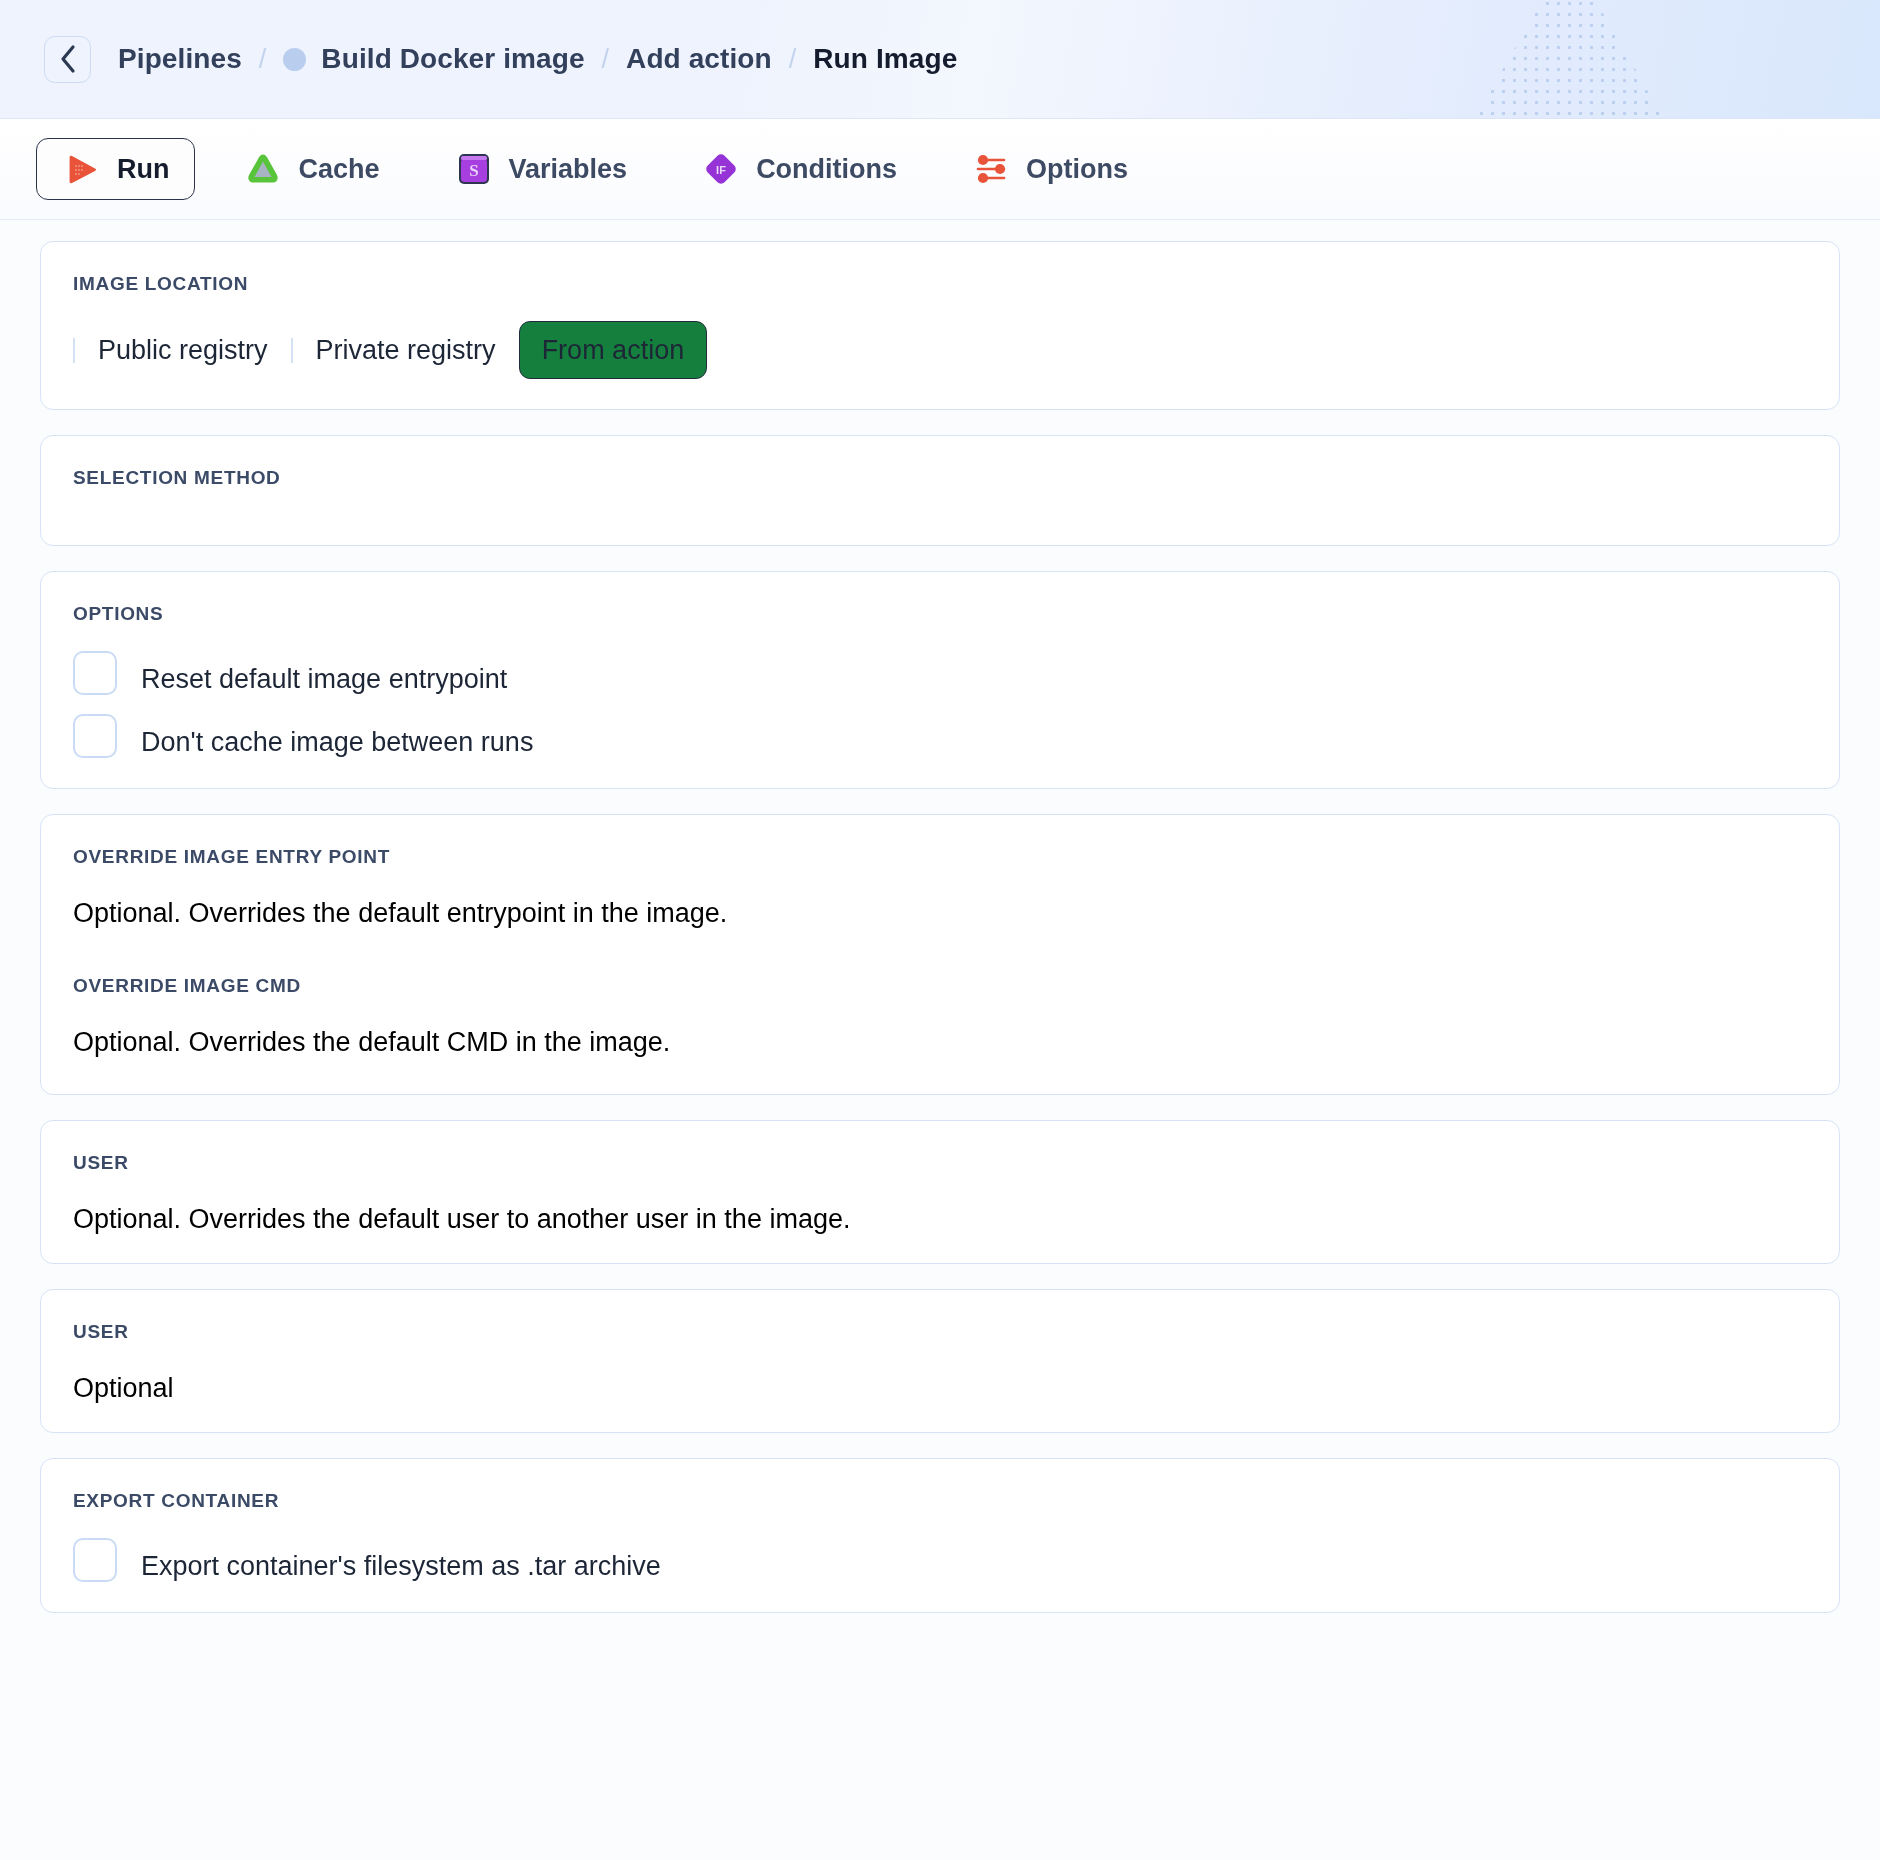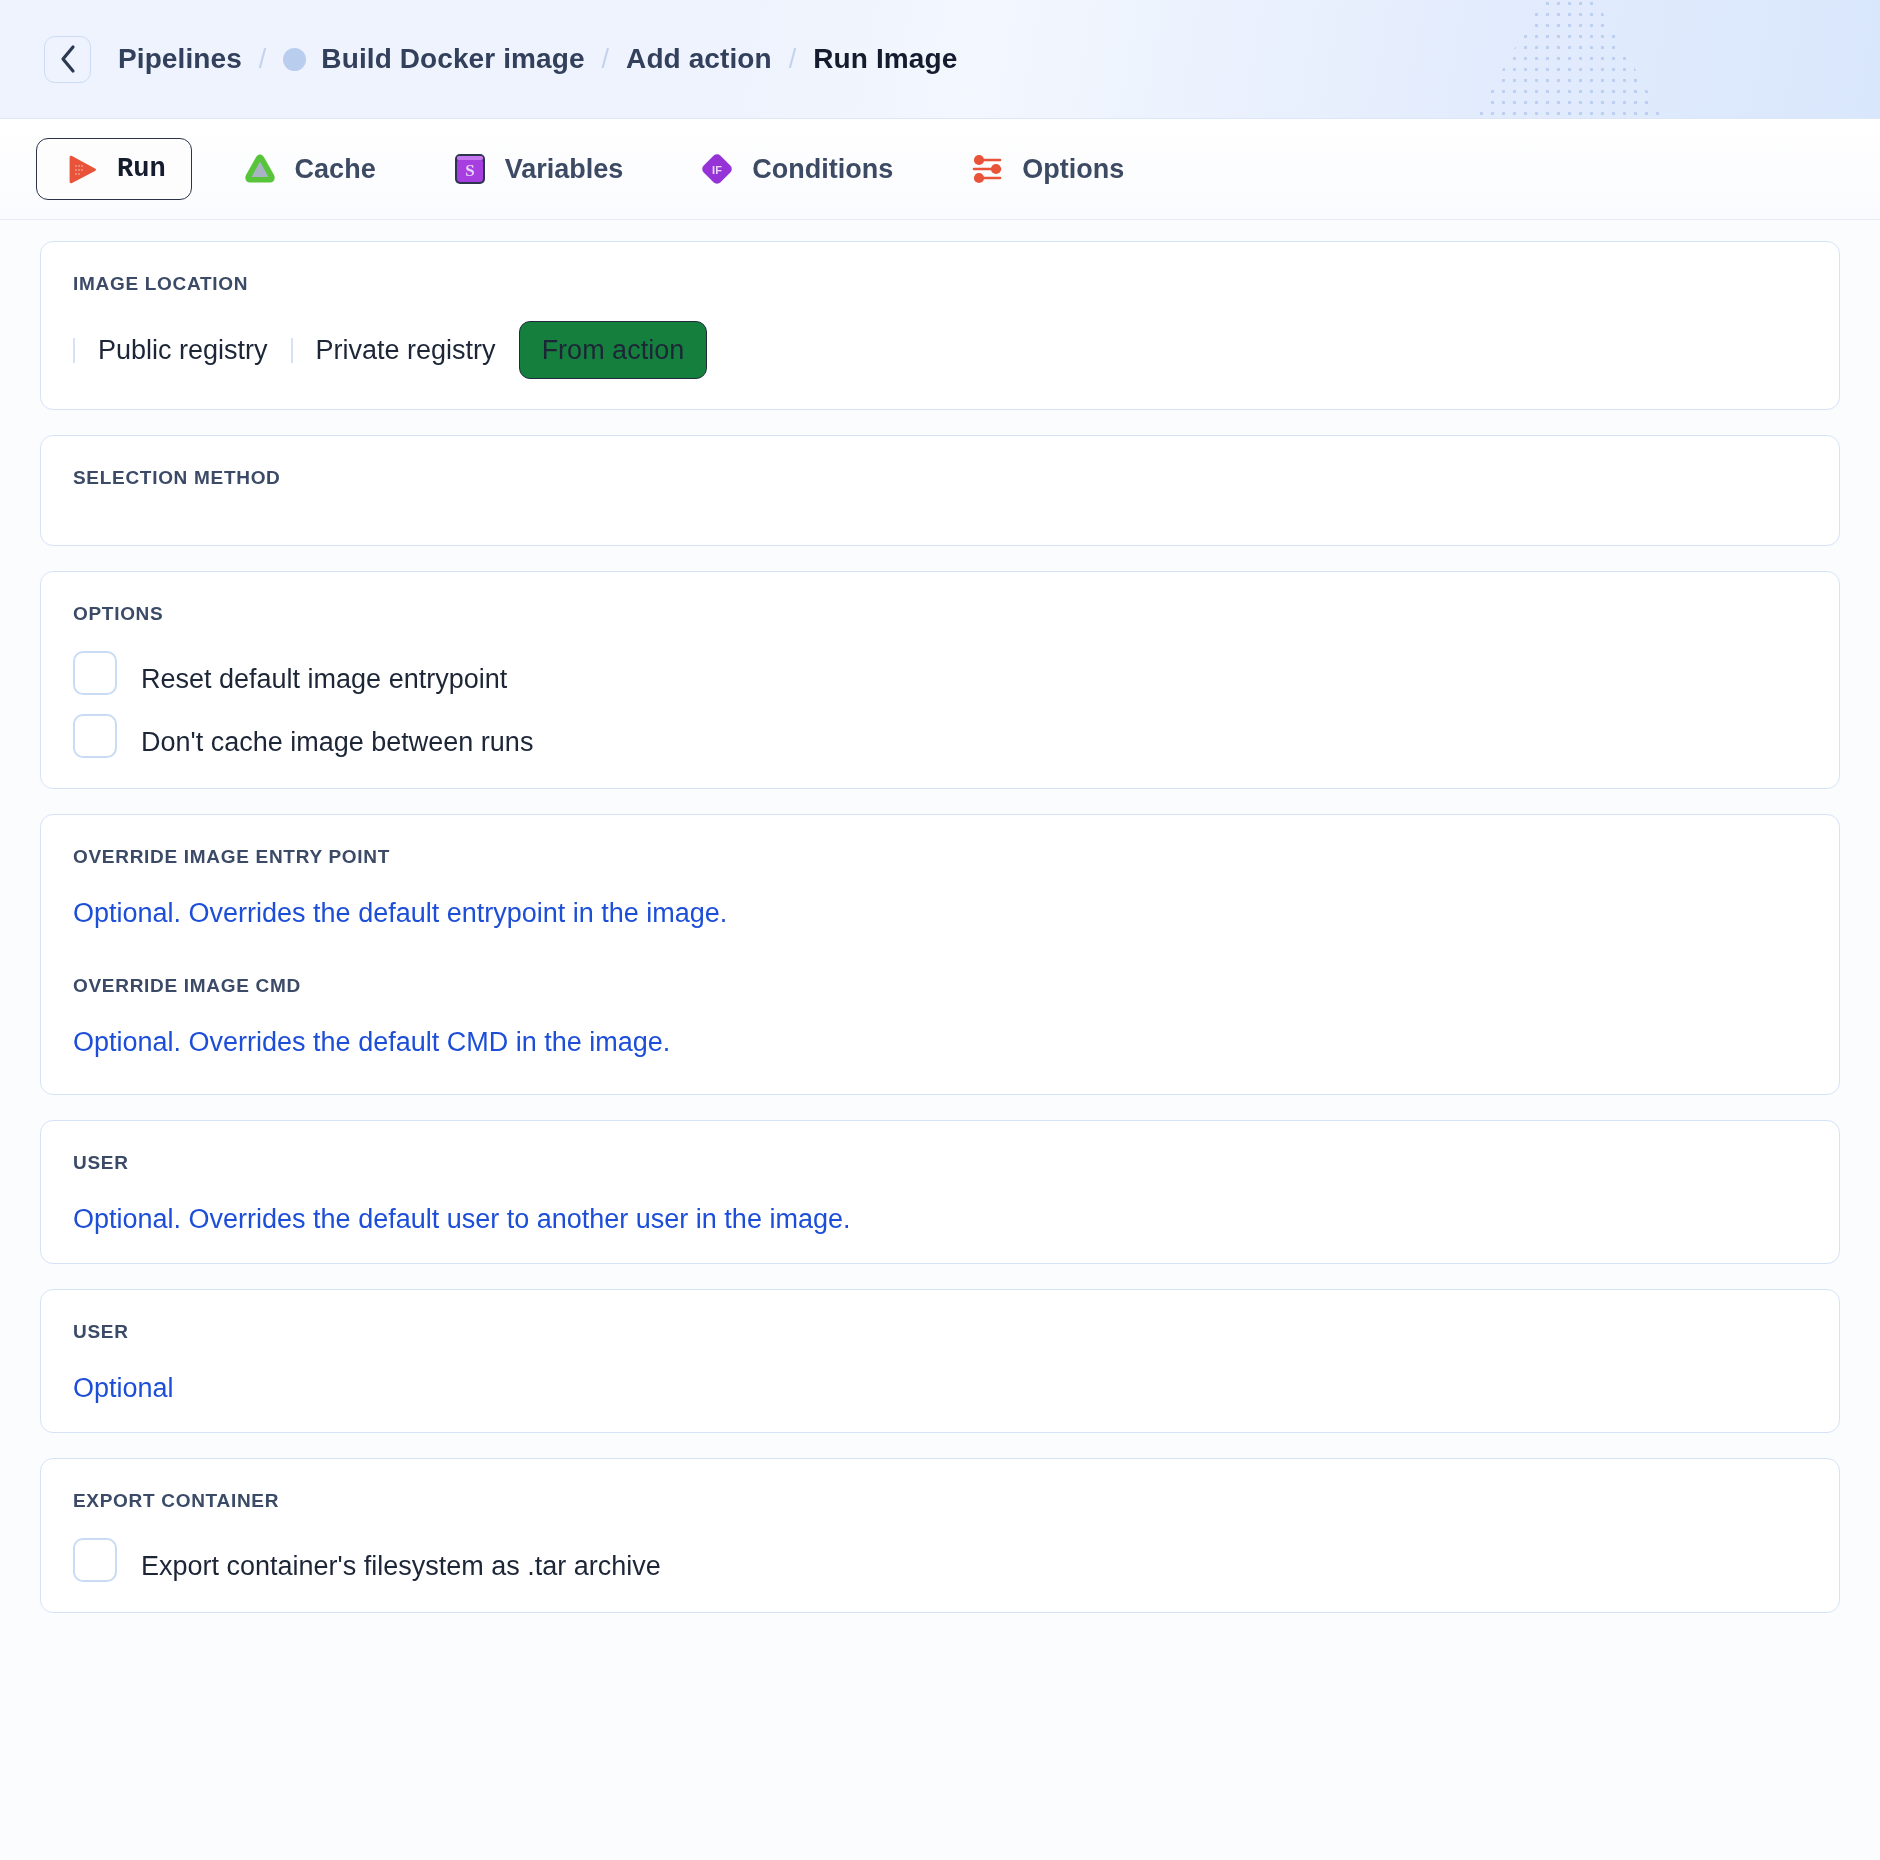--- a/index.html
+++ b/index.html
@@ -97,21 +97,20 @@
     gap: 15px;
     padding: 0 25px;
     height: 62px;
     border-radius: 12px;
     border: 1.5px solid transparent;
     background: transparent;
   }
   .tab.active {
     border-color: #2b3448;
     background: #fdfdfe;
-    font-family: Liberation Mono, monospace;
   }
   .tab-label {
     font-size: 27px;
     font-weight: 700;
     color: #3d4a63;
     white-space: nowrap;
   }
   .tab.active .tab-label { color: #141c2e; }
   .tab-icon { width: 40px; height: 40px; flex: none; display: flex; align-items: center; justify-content: center; }
   .tab-icon svg { display: block; }
@@ -179,21 +178,21 @@
     flex: none;
   }
   .check-label {
     font-size: 27px;
     color: #1d2637;
   }
 
   
   .field-placeholder {
     font-size: 27px;
-    color: #1d4ed8;
+    color: #000000;
     padding: 4px 0 6px 0;
     min-height: 40px;
   }
 
   .pad-sm { padding-bottom: 22px; }
 </style>
 </head>
 <body>
 
 <div class="header">

